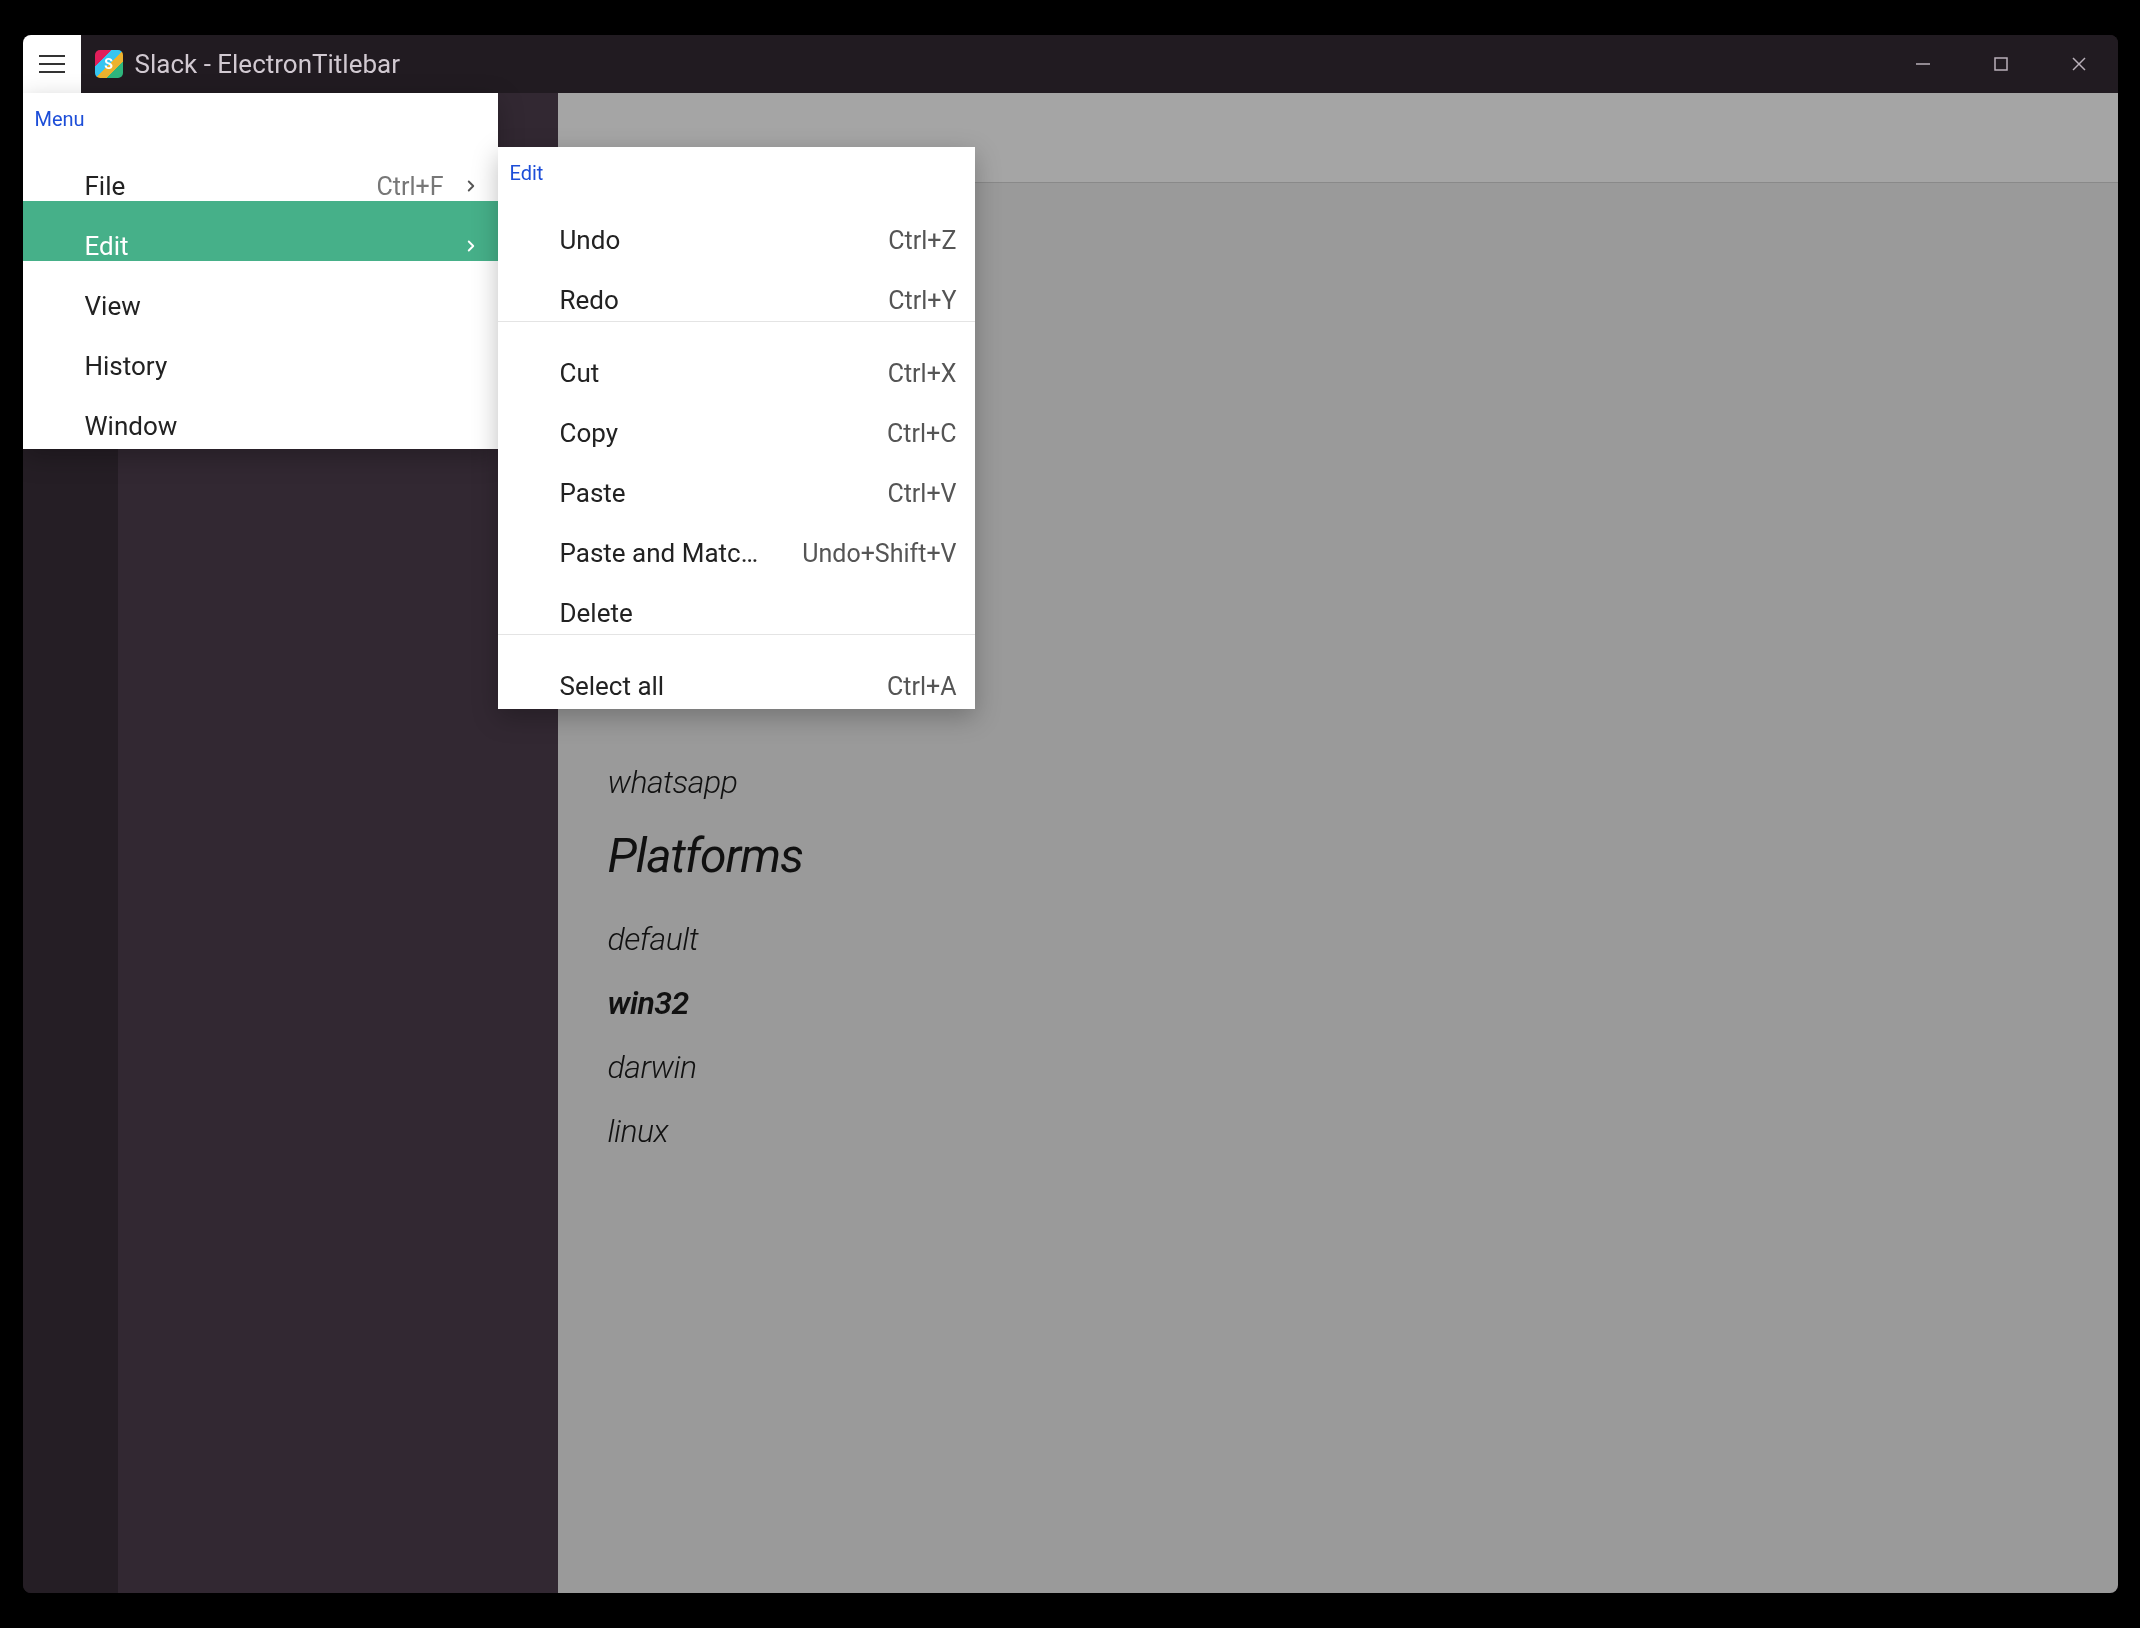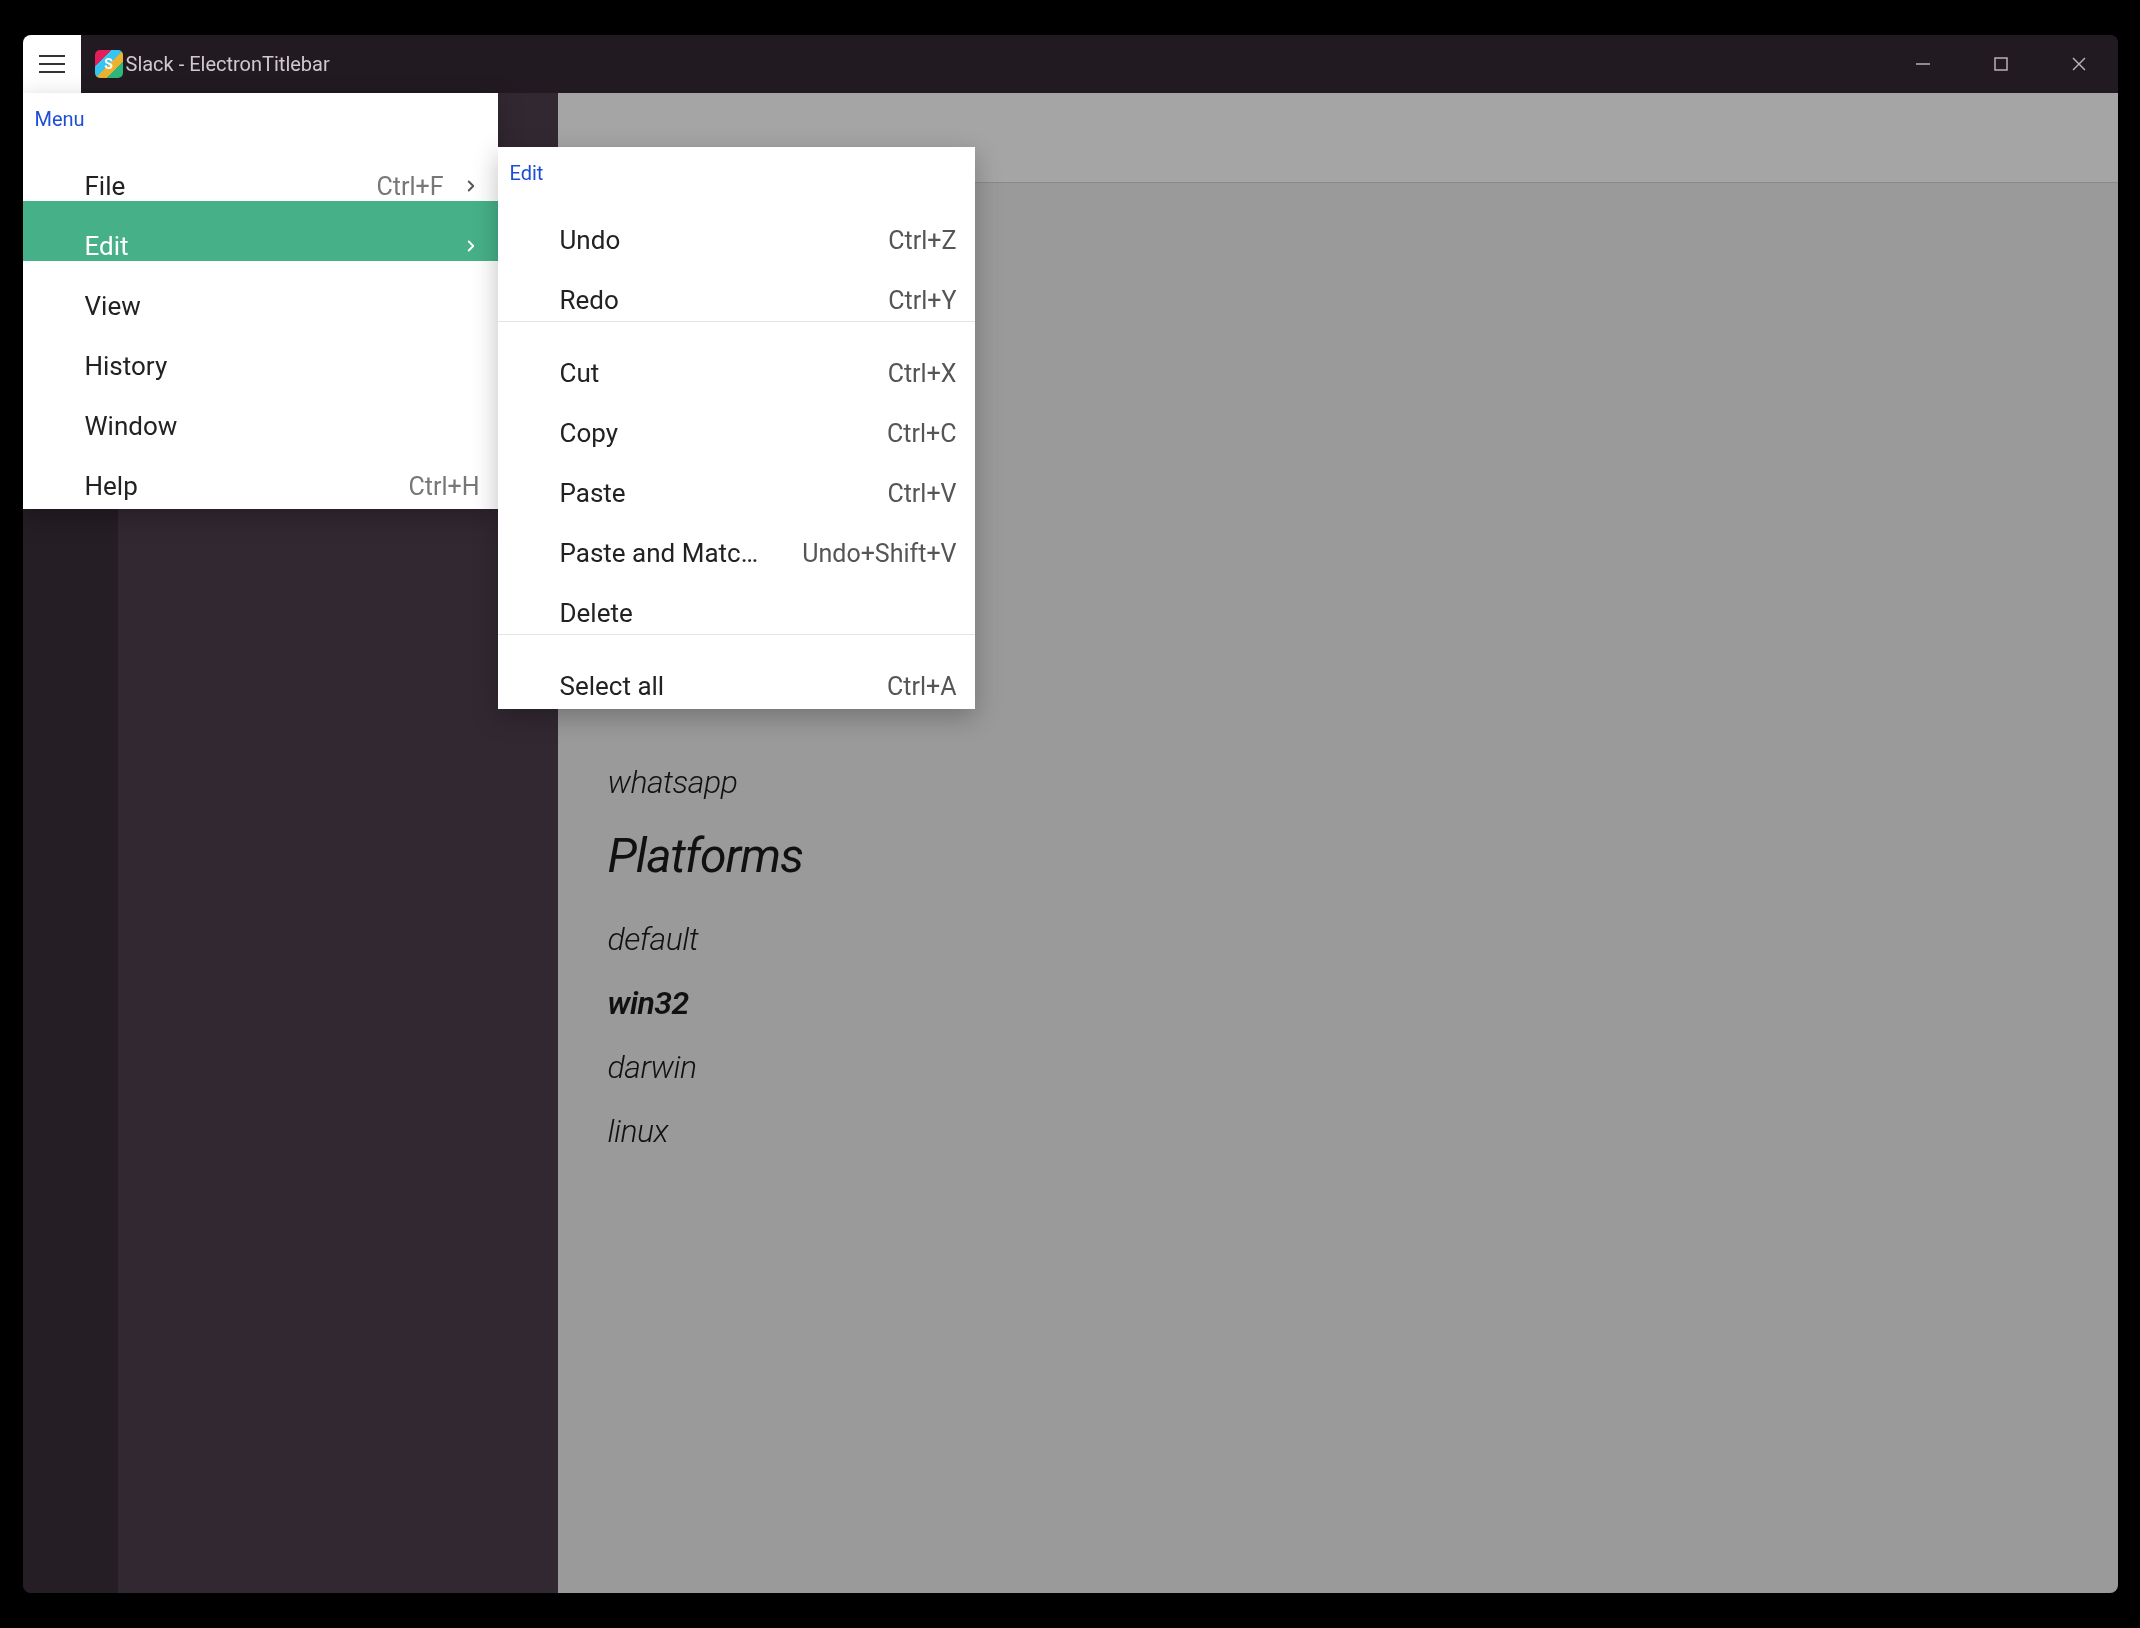--- a/index.html
+++ b/index.html
@@ -56,22 +56,22 @@
       border-radius: 5px;
       display:flex;
       align-items:center;
       justify-content:center;
       font-weight: bold;
       color: #fff;
       font-size: 14px;
     }
     .title-text {
       color: #d1c9d1;
-      font-size: 20px;
-      margin-left: 3px;
+      font-size: 26px;
+      margin-left: 12px;
     }
     .window-controls {
       position: absolute;
       right: 0;
       top: 0;
       display: flex;
       height: 58px;
     }
     .win-ctrl {
       width: 78px;
@@ -279,24 +279,20 @@
     </div>
 
     <div class="menu-item">
       <span>History</span>
     </div>
 
     <div class="menu-item">
       <span>Window</span>
     </div>
 
-    <div class="menu-item">
-      <span>Help</span>
-      <span class="shortcut">Ctrl+H</span>
-    </div>
   </div>
 
   <div class="submenu">
     <div class="menu-header">Edit</div>
 
     <div class="menu-item">
       <span class="sub-label">Undo</span>
       <span class="shortcut">Ctrl+Z</span>
     </div>
     <div class="menu-item">

